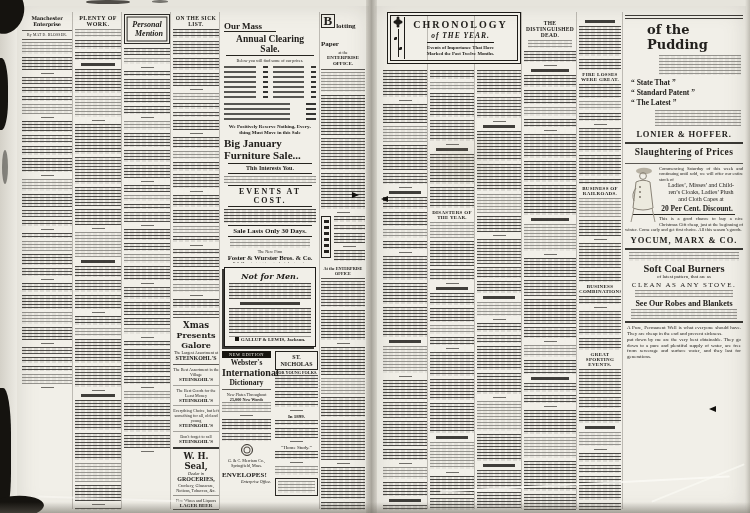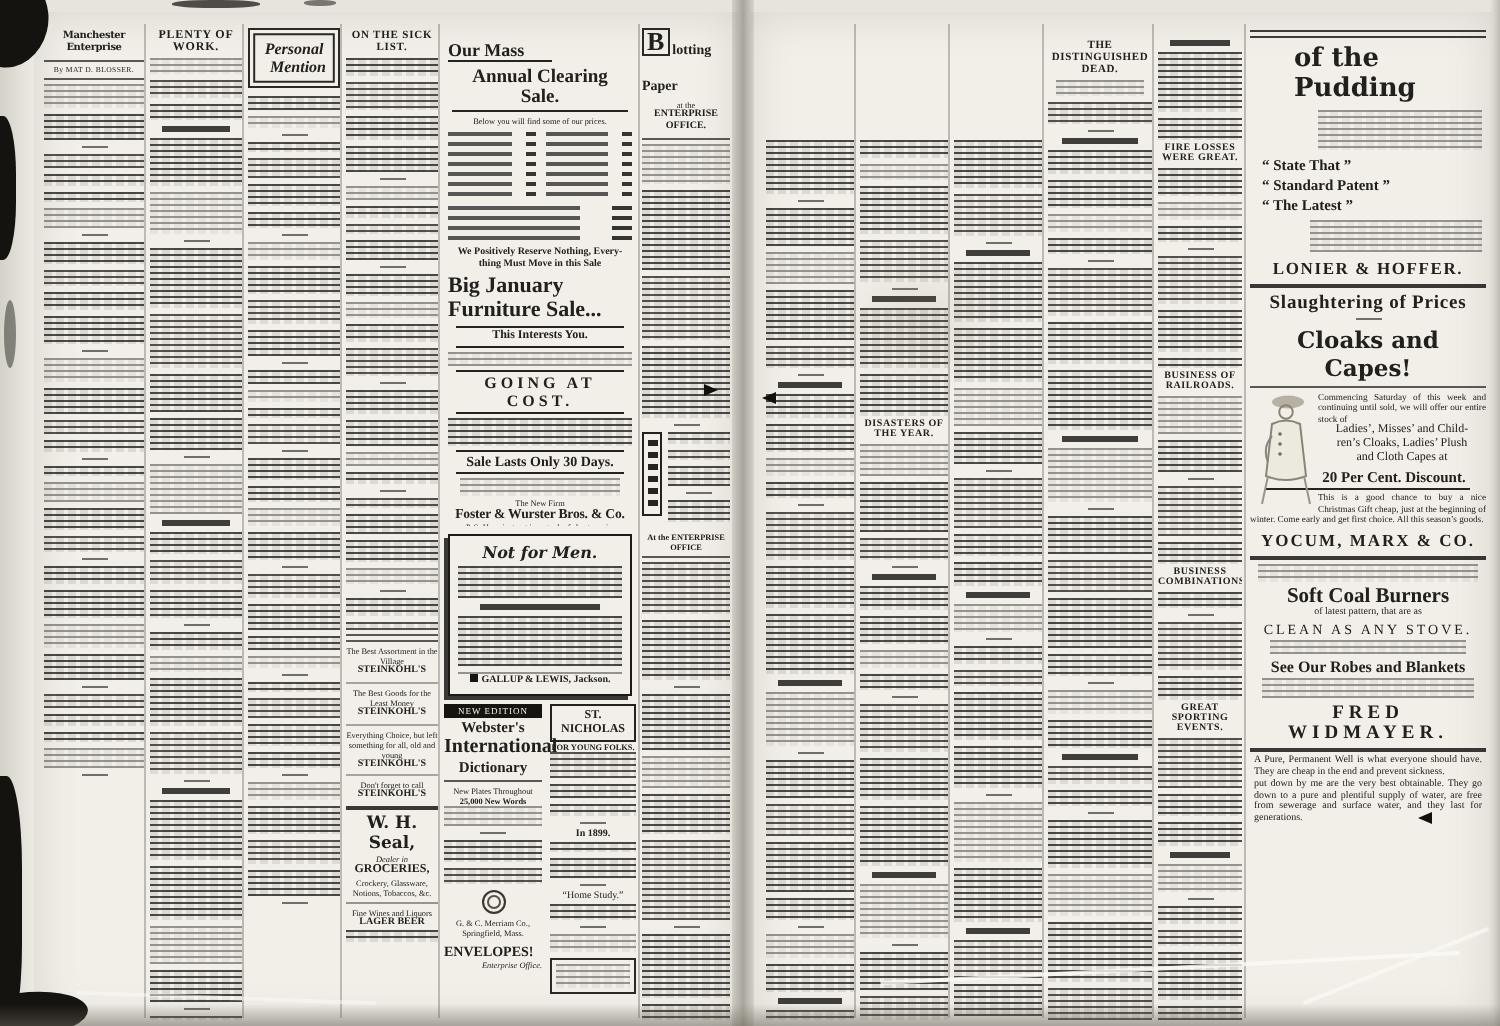--- a/index.html
+++ b/index.html
@@ -280,20 +280,26 @@
           <div class="dash"></div>
           <div class="ft ft-d" style="height: 5px;"></div>
           <div class="ft" style="height: 10px;"></div>
           <div class="ft" style="height: 11px;"></div>
           <div class="ft ft-l" style="height: 8px;"></div>
           <div class="dash"></div>
           <div class="ft" style="height: 9px;"></div>
           <div class="ft ft-d" style="height: 14px;"></div>
         </div>
       <div class="hr"></div>
+      <div style="text-align:center">
+        <div class="b" style="font-size:8.5px;font-family:'DejaVu Serif',serif">Xmas</div>
+        <div class="b" style="font-size:8px;font-family:'DejaVu Serif',serif">Presents Galore</div>
+        <div class="t3">The Largest Assortment at</div>
+        <div class="b t5">STEINKOHL'S</div>
+      </div>
       <div class="hr"></div>
       <div style="text-align:center">
         <div style="margin-bottom:2px">
           <div class="t3">The Best Assortment in the Village</div>
           <div class="b t4">STEINKOHL'S</div>
           <div class="hr" style="opacity:.5"></div>
         </div>
         <div style="margin-bottom:2px">
           <div class="t3">The Best Goods for the Least Money</div>
           <div class="b t4">STEINKOHL'S</div>
@@ -360,21 +366,21 @@
         <div class="t4 c b">thing Must Move in this Sale</div>
         
         
       </div>
 
       <div style="height:126px;overflow:hidden;margin-top:2px">
         <div class="fs-h">Big January</div>
         <div class="fs-h">Furniture Sale...</div>
         <div class="rule-wrap c b t5">This Interests You.</div>
         <div class="ft ft-l" style="height:7px;margin:1px 2px"></div>
-        <div class="rule-wrap going">GOING AT COST.</div>
+        <div class="rule-wrap going">EVENTS AT COST.</div>
         <div class="ft" style="height:14px;margin:1px 2px"></div>
         <div class="rule-wrap c b t6">Sale Lasts Only 30 Days.</div>
         <div class="ft ft-l" style="height:9px;margin:1px 8px"></div>
         <div class="t3 c">The New Firm</div>
         <div class="c b" style="font-size:6.8px;letter-spacing:-.1px">Foster &amp; Wurster Bros. &amp; Co.</div>
         <div class="t3 c">P. S.  Have just got in a stock of sheet music.</div>
       </div>
 
       <div class="nfm">
         <div class="nfm-t">Not for Men.</div>
@@ -484,20 +490,35 @@
     </div>
   </div>
 
   <div class="page page-right">
     <div class="vrule" style="left:52px"></div>
     <div class="vrule" style="left:99px"></div>
     <div class="vrule" style="left:146px"></div>
     <div class="vrule" style="left:201px"></div>
     <div class="vrule" style="left:247px"></div>
 
+    <div class="chr-box">
+      <div class="chr-orn">
+        <div class="chr-flower"></div>
+        <div class="chr-stem"></div>
+        <div class="chr-leaf" style="left:2px;top:20px"></div>
+        <div class="chr-leaf" style="left:7px;top:30px"></div>
+      </div>
+      <div class="chr-main">
+        <div class="chr-t1">CHRONOLOGY</div>
+        <div class="chr-t2">of THE YEAR.</div>
+        <div class="chr-rule"></div>
+        <div class="chr-s">Events of Importance That Have</div>
+        <div class="chr-s">Marked the Past Twelve Months.</div>
+      </div>
+    </div>
 
     <div class="col" style="left:8px;width:44px;top:64px">
       <div>
           <div class="ft" style="height: 27px;"></div>
           <div class="dash"></div>
           <div class="ft" style="height: 19px;"></div>
           <div class="ft ft-l" style="height: 16px;"></div>
           <div class="ft" style="height: 25px;"></div>
           <div class="ft ft-d" style="height: 11px;"></div>
           <div class="dash"></div>
@@ -681,21 +702,20 @@
         <div class="brand">“ Standard Patent ”</div>
         <div class="brand">“ The Latest ”</div>
         <div class="ft ft-l" style="height:16px;margin:2px 2px 2px 30px"></div>
         <div class="adfirm">LONIER &amp; HOFFER.</div>
         <div class="hr-heavy"></div>
       </div>
 
       <div>
         <div class="slaughter">Slaughtering of Prices</div>
         <div class="dash"></div>
-        <div class="cloaks-t">Cloaks and Capes!</div>
         <div class="hr"></div>
         <div class="cl-body">
           <svg class="cl-fig" viewBox="0 0 30 58">
             <ellipse cx="18" cy="5" rx="8" ry="3.2" fill="#b7b1a3"></ellipse>
             <circle cx="17" cy="10" r="3.4" fill="none" stroke="#8a8478" stroke-width="1"></circle>
             <path d="M10 16 Q17 12.5 24 16 L27 42 Q17 46 7 42 Z" fill="#eceade" stroke="#8a8478" stroke-width="1"></path>
             <path d="M8 42 L5 56 M26 42 L29 56" stroke="#9a9488" stroke-width="1" fill="none"></path>
             <path d="M10 22 Q5 28 8 35" stroke="#8a8478" stroke-width="1" fill="none"></path>
             <circle cx="14" cy="21" r=".9" fill="#6f695e"></circle>
               <circle cx="14" cy="26" r=".9" fill="#6f695e"></circle>
@@ -713,21 +733,20 @@
       </div>
 
       <div>
         <div class="ft ft-l" style="height:9px;margin:1px 4px"></div>
         <div class="soft-t">Soft Coal Burners</div>
         <div class="t4 c">of latest pattern, that are as</div>
         <div class="clean-t">CLEAN AS ANY STOVE.</div>
         <div class="ft ft-l" style="height:7px;margin:1px 10px"></div>
         <div class="robes-t">See Our Robes and Blankets</div>
         <div class="ft ft-l" style="height:10px;margin:1px 6px"></div>
-        <div class="wid-t">FRED WIDMAYER.</div>
         <div class="hr-heavy"></div>
       </div>
 
       <div>
         <div class="wells-body">A Pure, Permanent Well is what everyone should have.  They are cheap in the end and prevent sickness.</div>
         <div class="wells-body">put down by me are the very best obtainable.  They go down to a pure and plentiful supply of water, are free from sewerage and surface water, and they last for generations.</div>
 
       </div>
     </div>
 

